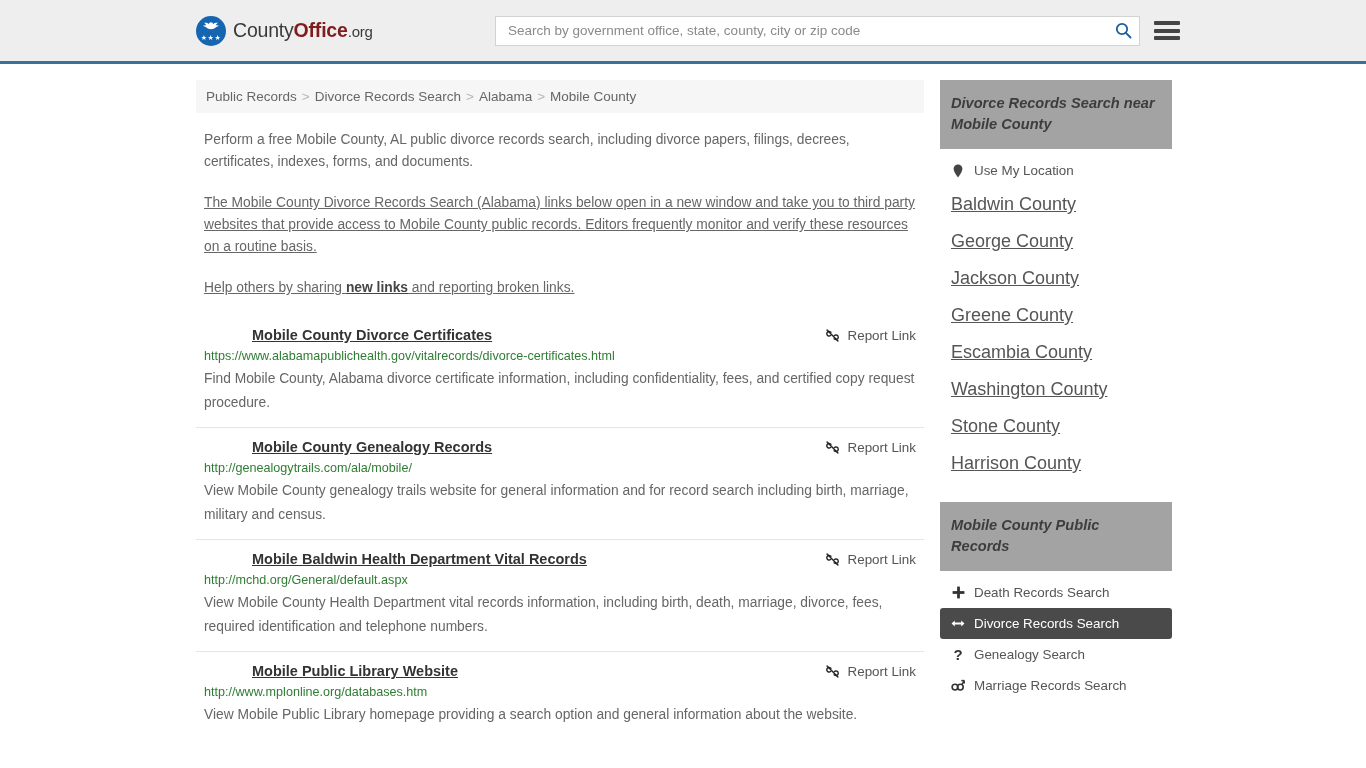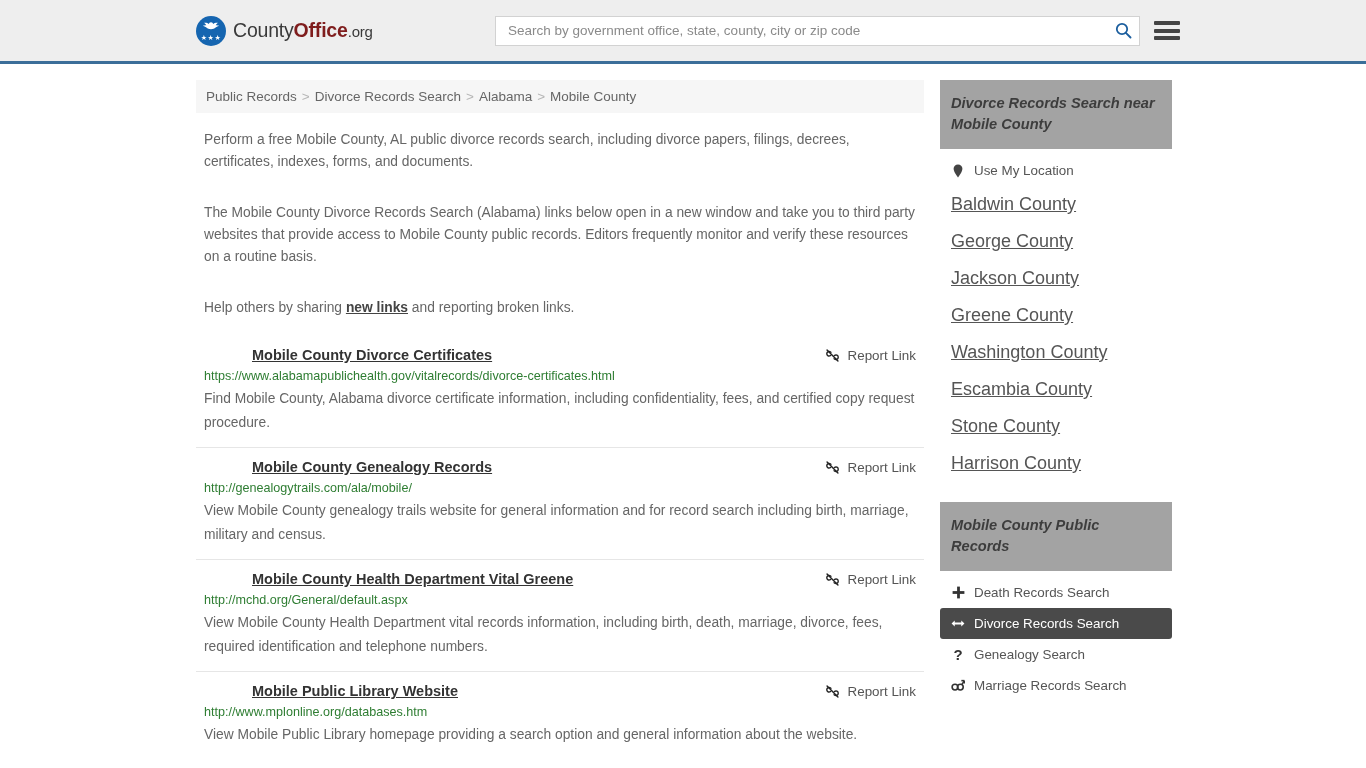--- a/index.html
+++ b/index.html
@@ -147,21 +147,21 @@
   .breadcrumb .sep { color: #b6b6b6; margin: 0 5px; }
 
   
   .intro p {
     margin: 16px 0 0 0;
     font-size: 13.8px;
     line-height: 22px;
     color: #666666;
     padding: 0 8px 0 8px;
   }
-  .intro p.tight { margin-top: 29px; }
+  .intro p.tight { margin-top: 19px; text-decoration: underline; }
   .intro a {
     color: #444; font-weight: bold; text-decoration: underline;
   }
 
   
   .results { margin-top: 17px; }
   .result {
     padding: 11px 8px 12px 8px;
     border-top: 1px solid #e6e6e6;
   }
@@ -330,21 +330,21 @@
               </svg>
               <span>Report Link</span>
             </span>
           </div>
           <div class="result-url">http://genealogytrails.com/ala/mobile/</div>
           <div class="result-desc">View Mobile County genealogy trails website for general information and for record search including birth, marriage, military and census.</div>
         </div>
 
         <div class="result">
           <div class="result-head">
-            <a class="result-title">Mobile County Health Department Vital Greene</a>
+            <a class="result-title">Mobile Baldwin Health Department Vital Records</a>
             <span class="report-link">
               <svg width="15" height="15" viewBox="0 0 16 16">
                 <path d="M2.2 2.2 L13.8 13.8" stroke="#222" stroke-width="1.5" stroke-linecap="round" fill="none"></path>
                 <path d="M6.3 4.6 C4.2 3.0 1.9 4.0 1.9 6.2 C1.9 8.2 4.0 9.3 6.0 8.0" stroke="#222" stroke-width="1.5" fill="none" stroke-linecap="round"></path>
                 <path d="M9.7 11.4 C11.8 13.0 14.1 12.0 14.1 9.8 C14.1 7.8 12.0 6.7 10.0 8.0" stroke="#222" stroke-width="1.5" fill="none" stroke-linecap="round"></path>
               </svg>
               <span>Report Link</span>
             </span>
           </div>
           <div class="result-url">http://mchd.org/General/default.aspx</div>
@@ -380,22 +380,22 @@
               <svg width="10" height="14" viewBox="0 0 10 14">
                 <path d="M5 0.4 C2.5 0.4 0.6 2.3 0.6 4.7 C0.6 7.9 5 13.4 5 13.4 C5 13.4 9.4 7.9 9.4 4.7 C9.4 2.3 7.5 0.4 5 0.4 Z" fill="#444"></path>
               </svg>
             </span>
             <a>Use My Location</a>
           </div>
           <div class="county-item"><a>Baldwin County</a></div>
           <div class="county-item"><a>George County</a></div>
           <div class="county-item"><a>Jackson County</a></div>
           <div class="county-item"><a>Greene County</a></div>
+          <div class="county-item"><a>Escambia County</a></div>
           <div class="county-item"><a>Washington County</a></div>
-          <div class="county-item"><a>Escambia County</a></div>
           <div class="county-item"><a>Stone County</a></div>
           <div class="county-item"><a>Harrison County</a></div>
         </div>
       </div>
 
       <div class="side-panel">
         <div class="side-head">Mobile County Public Records</div>
         <div class="side-list">
 
 

